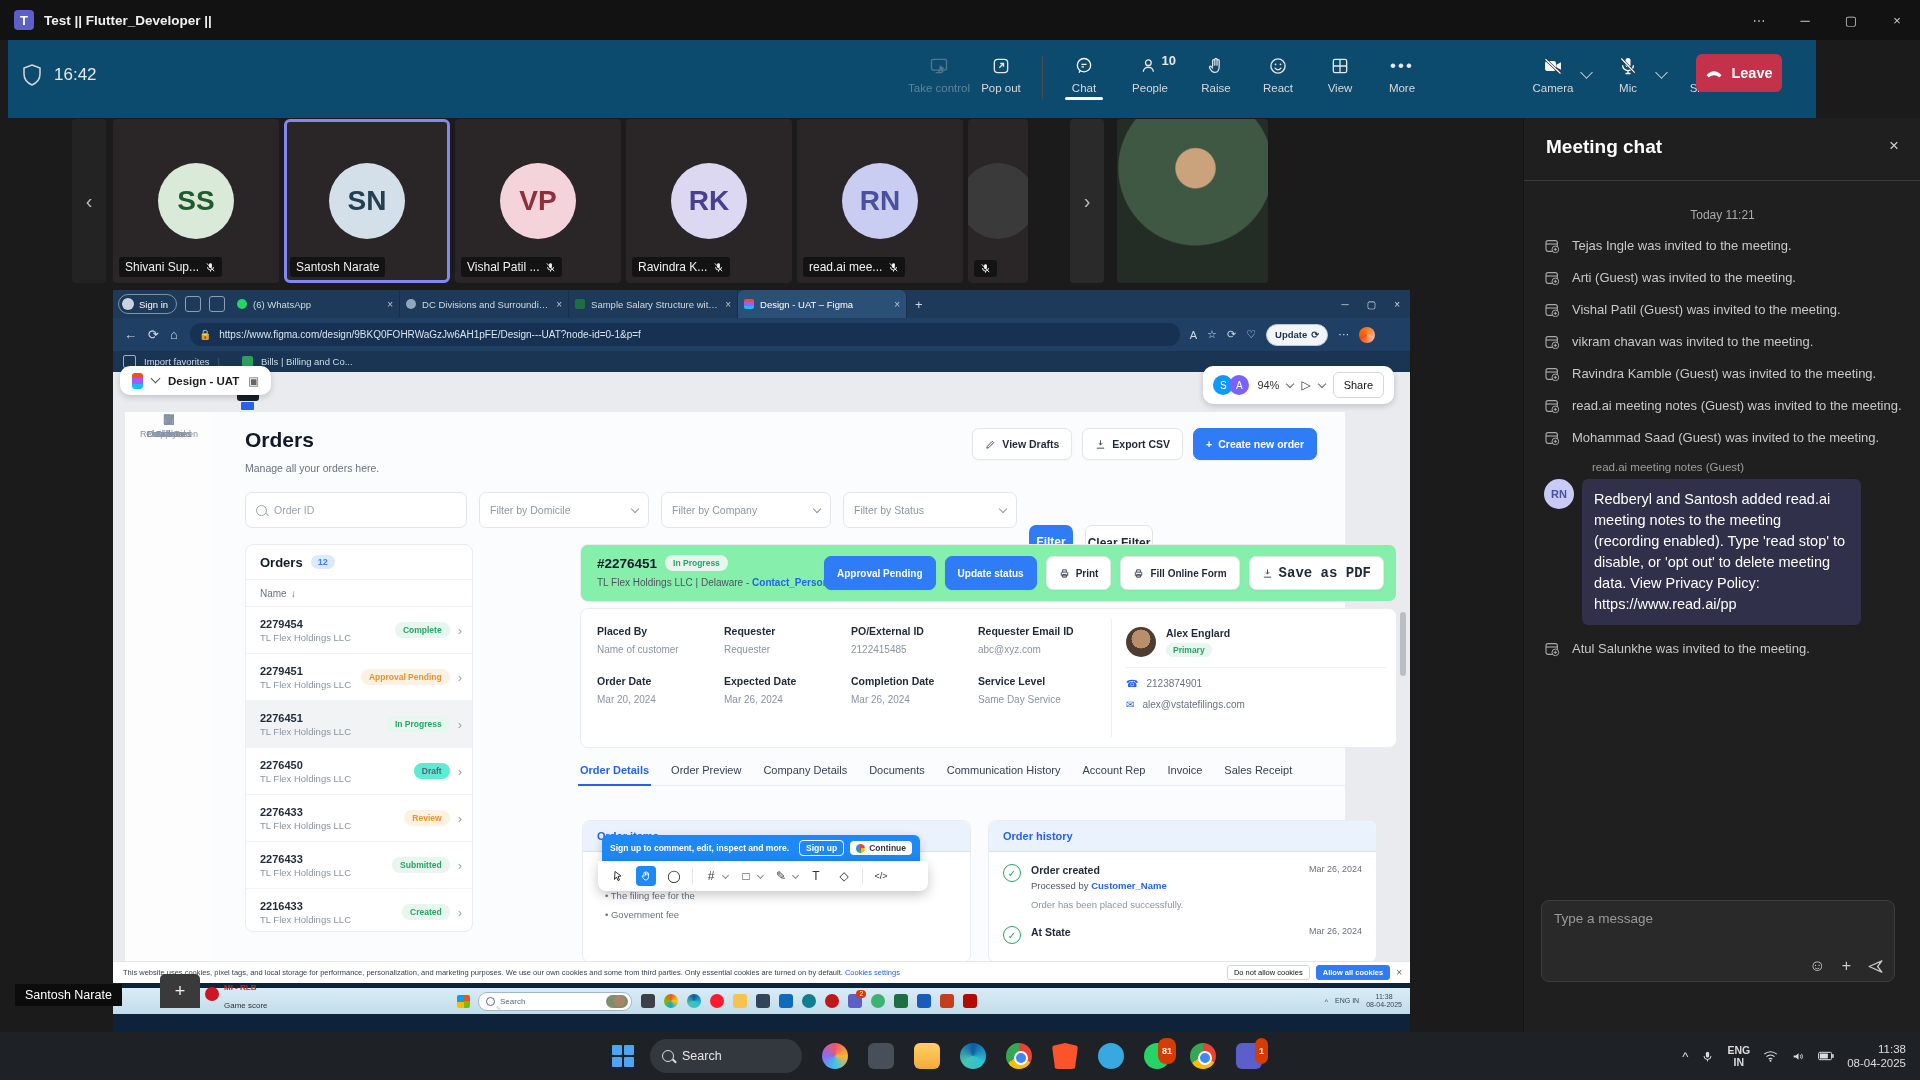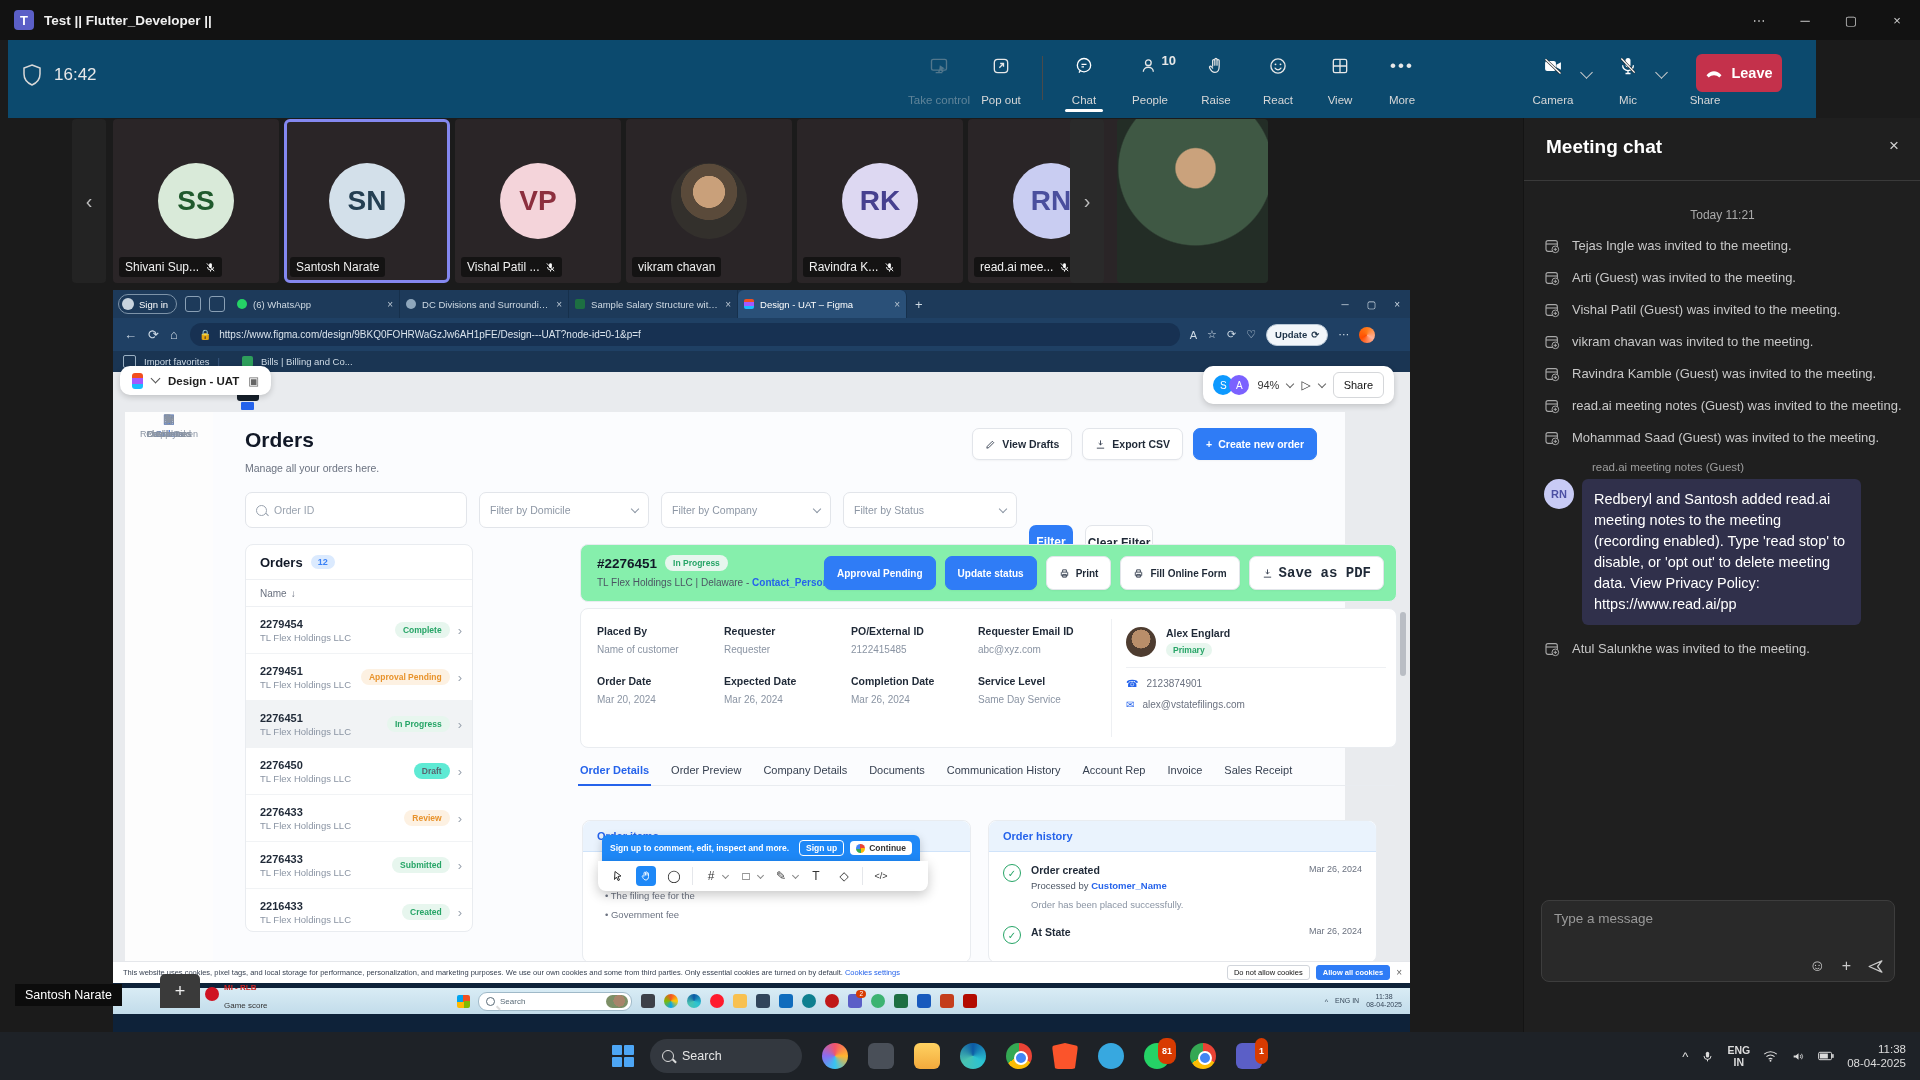--- a/index.html
+++ b/index.html
@@ -11,21 +11,21 @@
   
   #titlebar{position:absolute;left:0;top:0;width:1920px;height:40px;background:#121212;display:flex;align-items:center;color:#fff;}
   .tlogo{width:20px;height:20px;margin:0 10px 0 14px;background:#5b5fc7;border-radius:4px;color:#fff;font-size:13px;font-weight:bold;display:flex;align-items:center;justify-content:center;}
   #titlebar .ttl{font-size:13.5px;font-weight:bold;color:#f0f0f0;}
   .wctl{margin-left:auto;display:flex;height:40px;}
   .wctl div{width:46px;height:40px;display:flex;align-items:center;justify-content:center;color:#cfcfcf;font-size:13px;}
   
   #toolbar{position:absolute;left:8px;top:40px;width:1808px;height:78px;background:#0c4a6e;color:#fff;}
   .timewrap{position:absolute;left:14px;top:24px;display:flex;align-items:center;gap:12px;color:#e8e8e8;font-size:17px;}
   .tgroup{position:absolute;top:8px;display:flex;align-items:flex-start;}
-  .tbtn{width:62px;display:flex;flex-direction:column;align-items:center;gap:18px;padding-top:8px;position:relative;color:#e8e8e8;}
+  .tbtn{width:62px;display:flex;flex-direction:column;align-items:center;gap:6px;padding-top:8px;position:relative;color:#e8e8e8;}
   .tbtn .lbl{font-size:11.5px;color:#d8d8d8;white-space:nowrap;}
   .tbtn.dim{opacity:.4;}
   .tbtn.active::after{content:"";position:absolute;left:12px;right:12px;bottom:-6px;height:3px;background:#fff;border-radius:2px;}
   .cnt{font-size:13px;font-weight:bold;position:absolute;top:6px;right:2px;}
   .vdiv{width:1px;height:44px;background:#4a4a4a;margin:8px 10px 0 10px;}
   .chev{width:8px;height:8px;border-right:1.6px solid #cfcfcf;border-bottom:1.6px solid #cfcfcf;transform:rotate(45deg);}
   #leave{position:absolute;right:34px;top:14px;width:86px;height:38px;background:#c4314b;border-radius:6px;display:flex;align-items:center;justify-content:center;gap:8px;color:#fff;font-size:14.5px;font-weight:bold;}
 
   
   #stage{position:absolute;left:0;top:118px;width:1523px;height:914px;background:#1b1b1b;}
@@ -382,27 +382,20 @@
           <div class="chip">
             <span>Vishal Patil ...</span>
             <svg width="11" height="11" viewBox="0 0 24 24">
               <rect x="9" y="2.5" width="6" height="11" rx="3" fill="#fff"></rect>
               <path d="M5.5 11a6.5 6.5 0 0 0 13 0M12 17.5V21" fill="none" stroke="#fff" stroke-width="2"></path>
               <line x1="4" y1="3" x2="20" y2="20" stroke="#fff" stroke-width="2"></line>
             </svg>
           </div>
         </div>
 
-        <div class="tile photo">
-          <div class="av"></div>
-          <div class="chip">
-            <span>vikram chavan</span>
-
-          </div>
-        </div>
 
         <div class="tile">
           <div class="av" style="background: rgb(221, 216, 242); color: rgb(70, 64, 143);">RK</div>
           <div class="chip">
             <span>Ravindra K...</span>
             <svg width="11" height="11" viewBox="0 0 24 24">
               <rect x="9" y="2.5" width="6" height="11" rx="3" fill="#fff"></rect>
               <path d="M5.5 11a6.5 6.5 0 0 0 13 0M12 17.5V21" fill="none" stroke="#fff" stroke-width="2"></path>
               <line x1="4" y1="3" x2="20" y2="20" stroke="#fff" stroke-width="2"></line>
             </svg>

